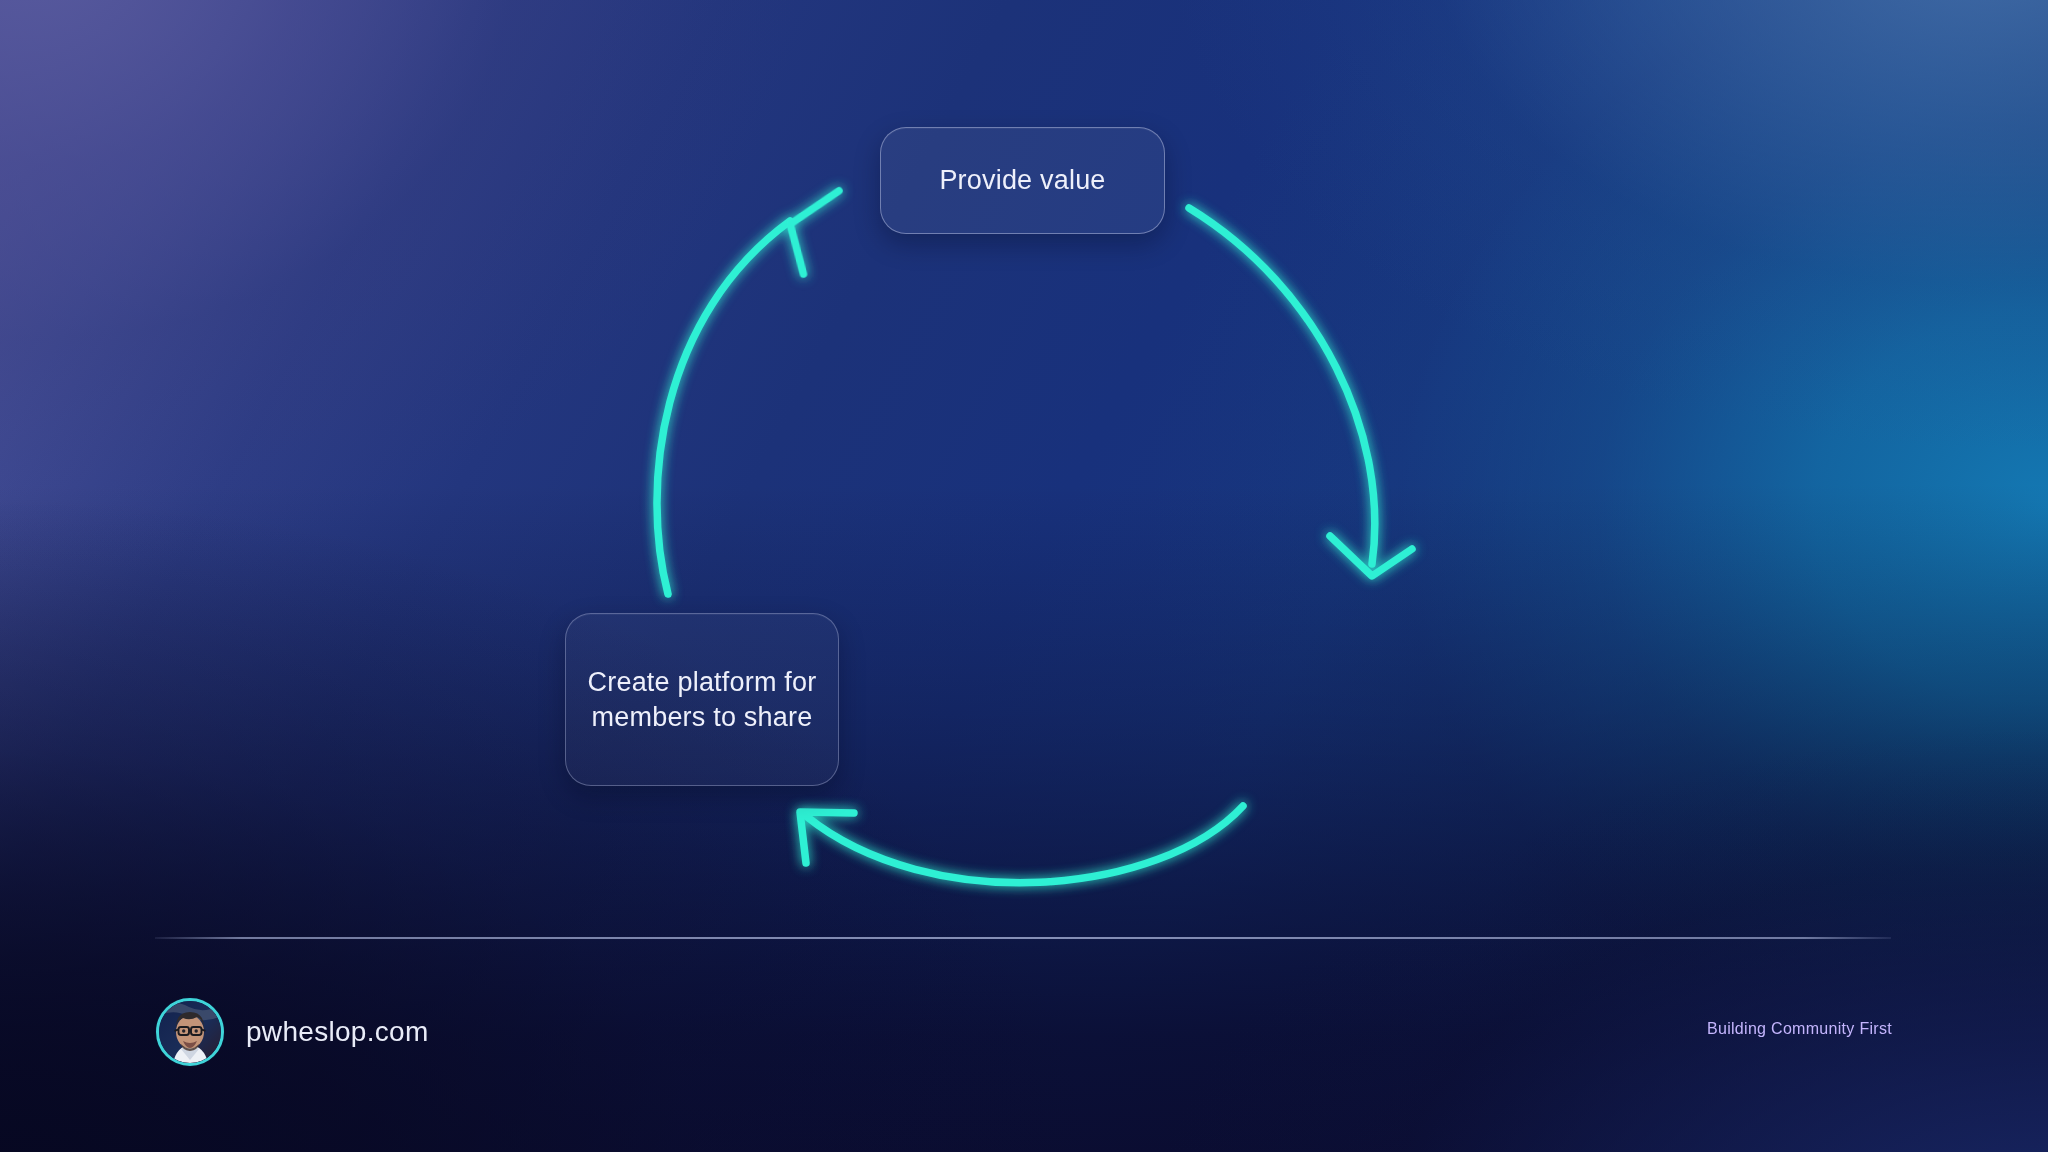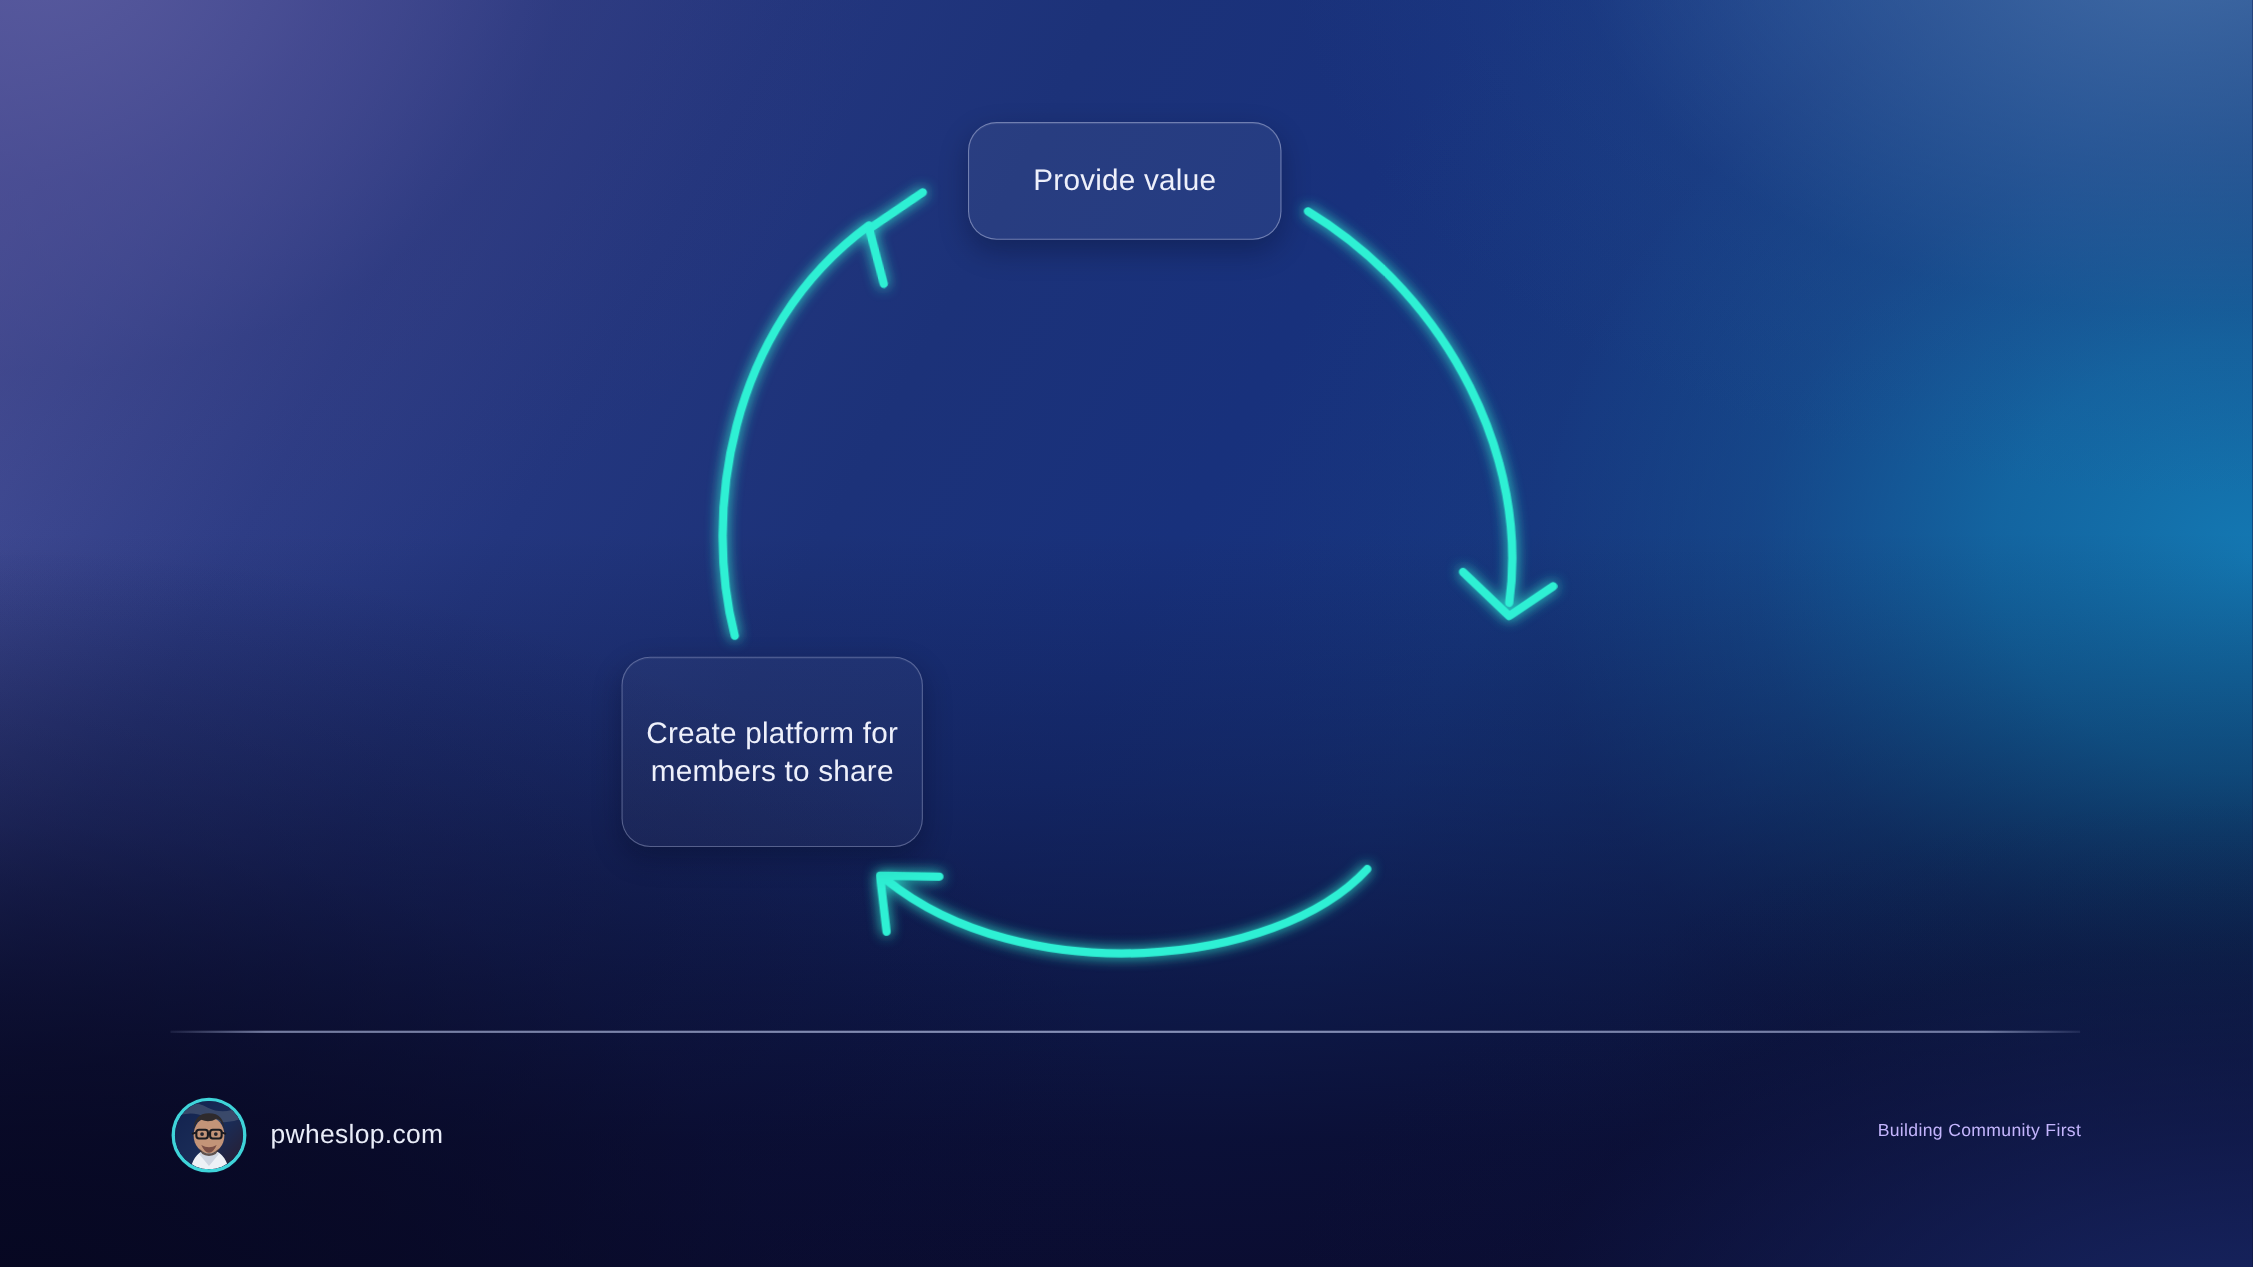--- a/index.html
+++ b/index.html
@@ -94,20 +94,21 @@
     opacity: .05;
     background-image:
       repeating-linear-gradient(0deg, rgba(255,255,255,.035) 0 1px, rgba(0,0,0,0) 1px 3px),
       repeating-linear-gradient(90deg, rgba(255,255,255,.03) 0 1px, rgba(0,0,0,0) 1px 4px);
   }
 
   
   #diagram-stage {
     position: absolute;
     inset: 0;
+    margin-top: 16px;
   }
   #arrow-svg {
     position: absolute;
     left: 0;
     top: 0;
     width: 2048px;
     height: 1152px;
   }
 
   .node-box {
@@ -189,21 +190,21 @@
     border: 3px solid #3fd4d9;
     overflow: hidden;
     background: #10204a;
     box-shadow: 0 0 0 1px rgba(10,20,50,.6);
     flex: 0 0 auto;
   }
   #avatar svg { display: block; width: 100%; height: 100%; }
 
   #site-url {
     color: #e9ecf8;
-    font-size: 24px;
+    font-size: 28px;
     letter-spacing: .3px;
   }
   #footer-right {
     position: absolute;
     right: 156px;
     top: 76px;
     height: 62px;
     display: flex;
     align-items: center;
   }

